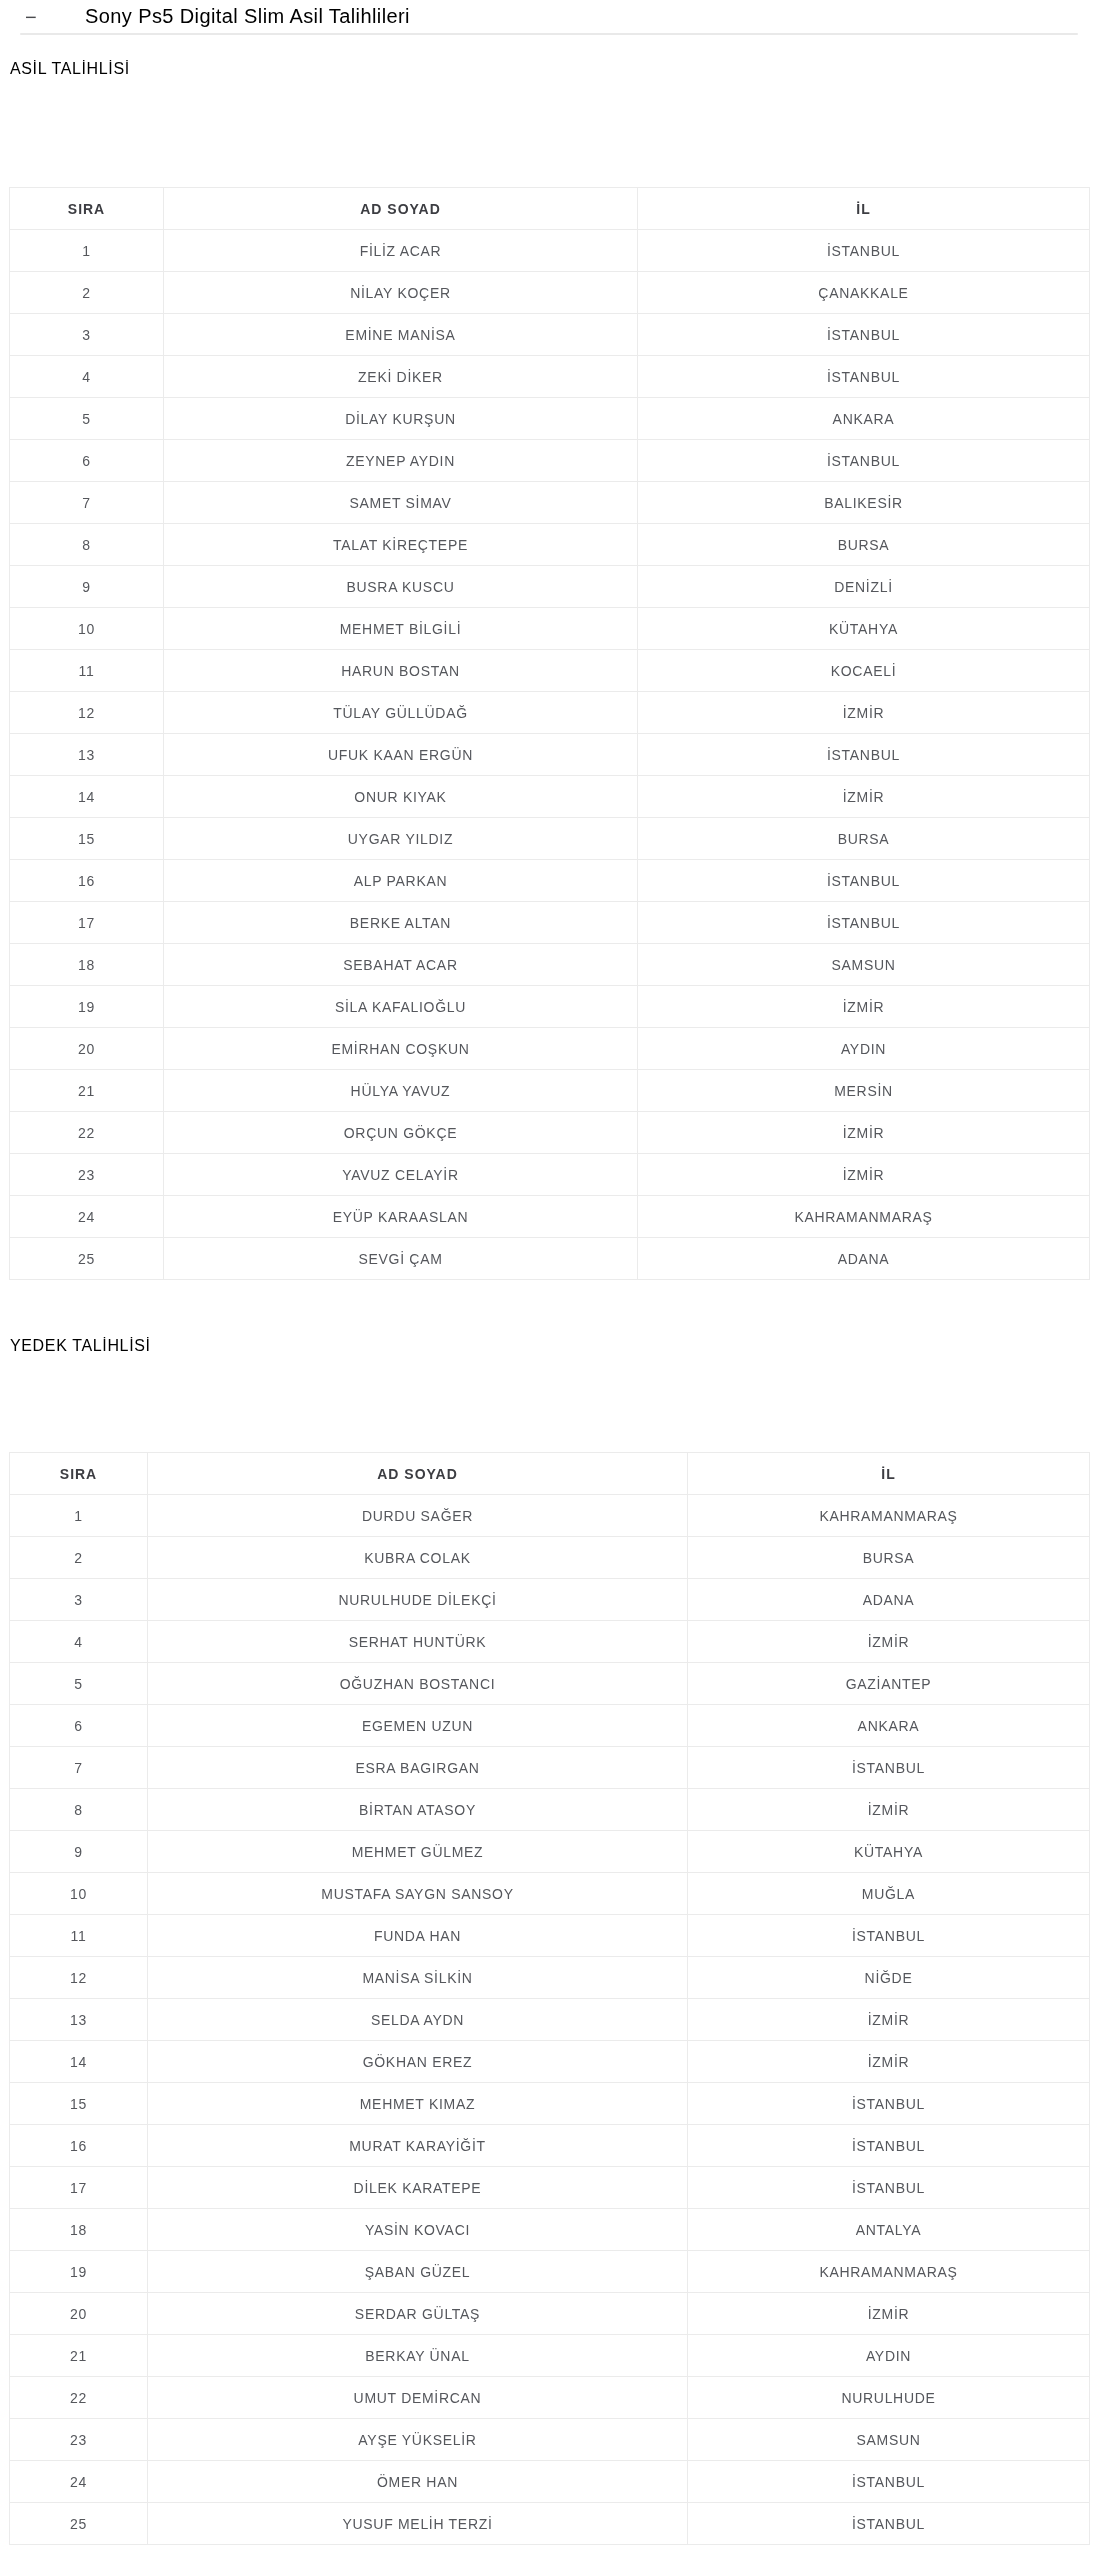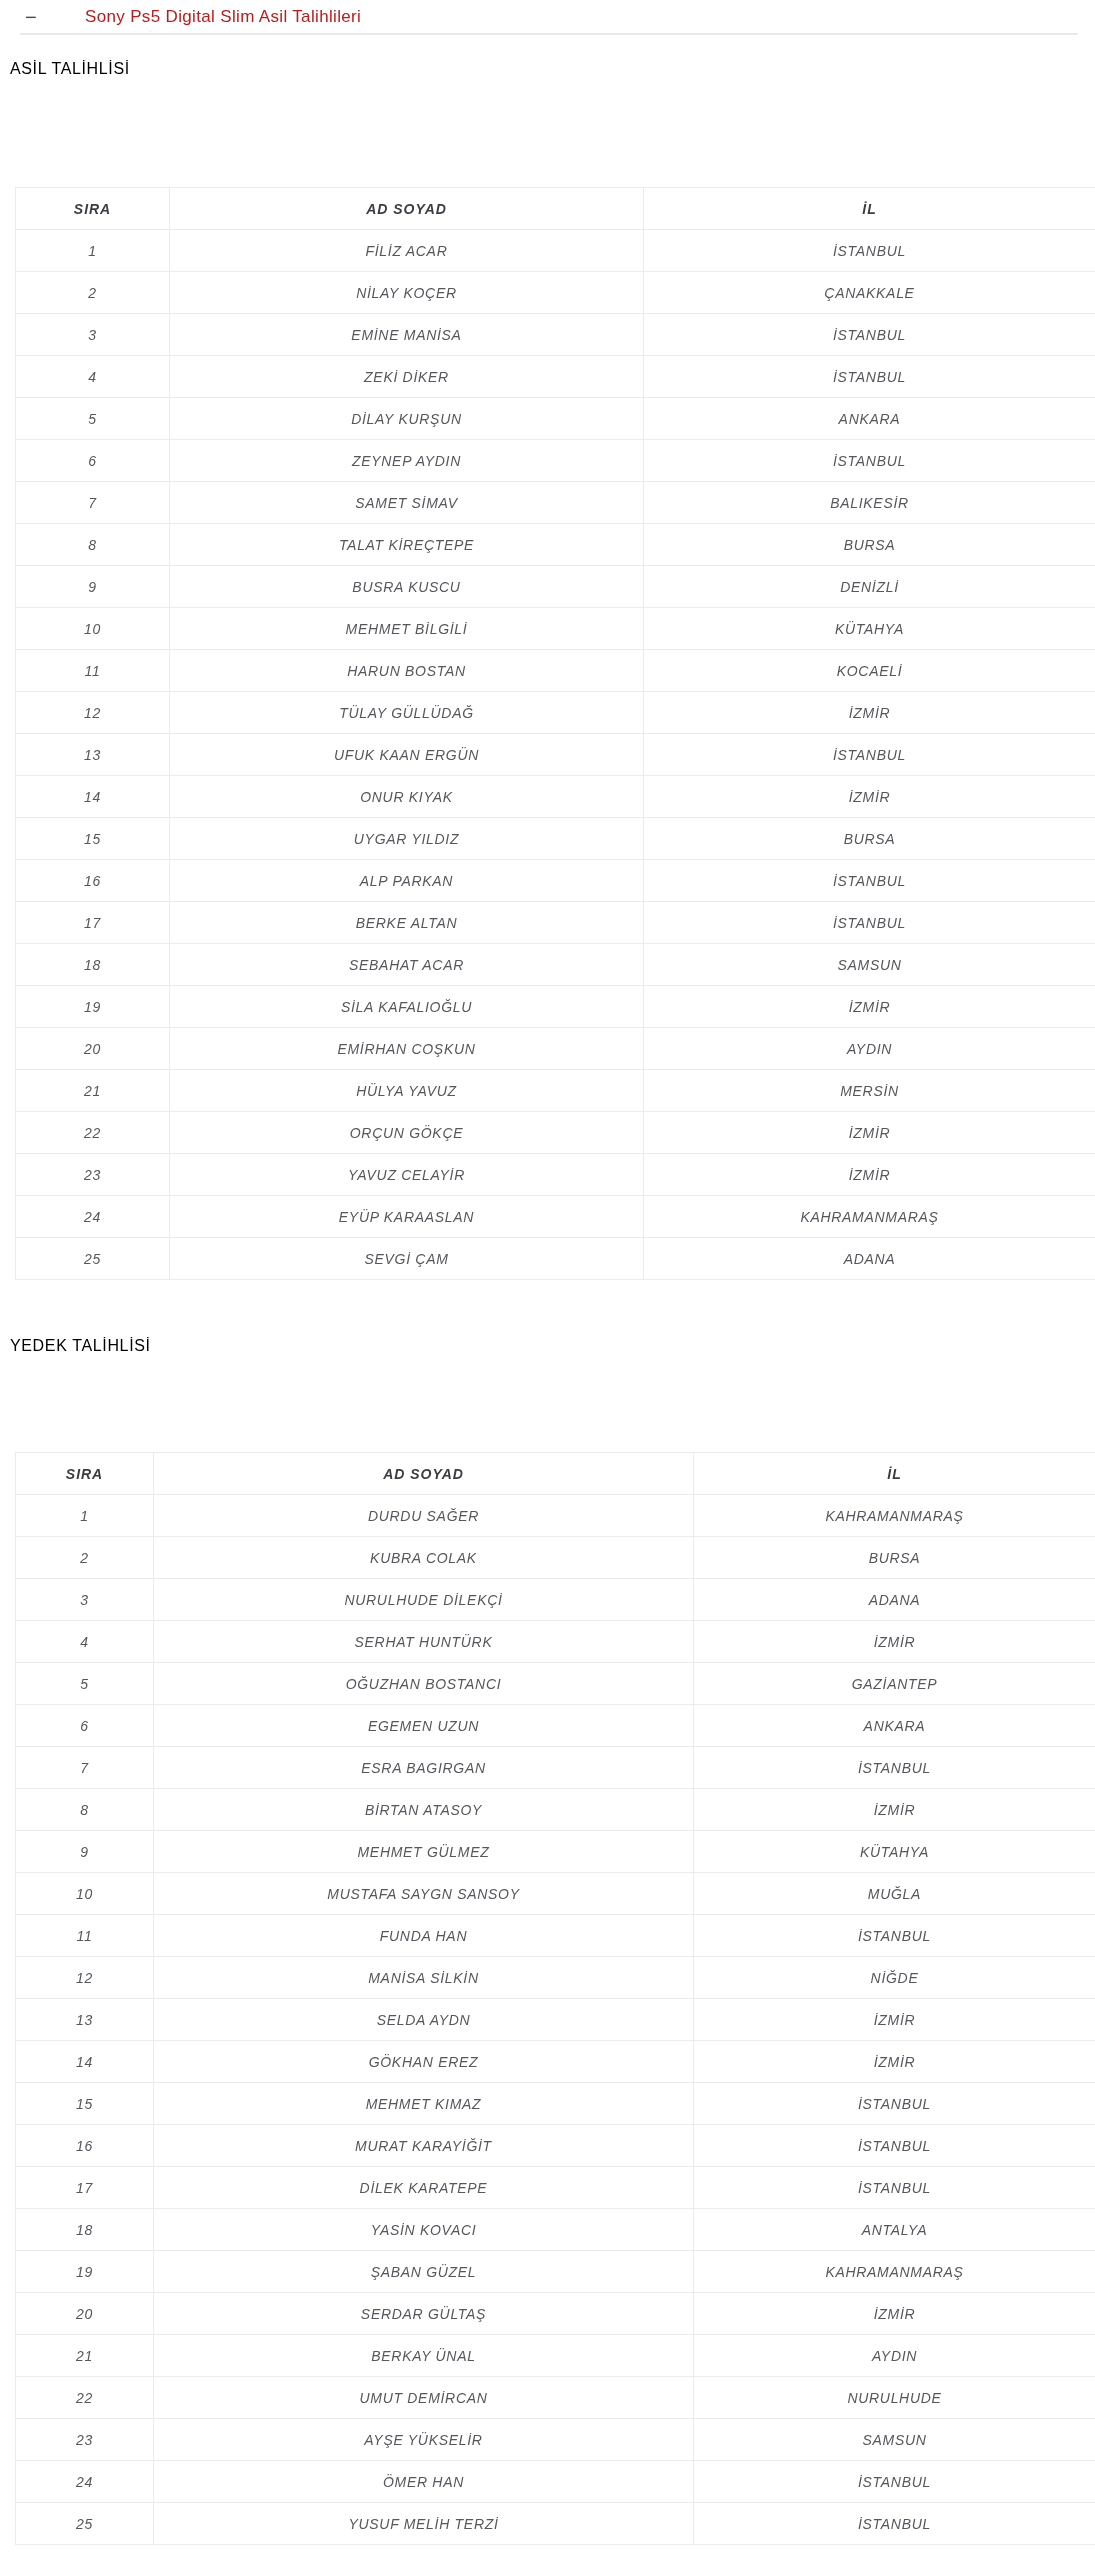--- a/index.html
+++ b/index.html
@@ -21,22 +21,22 @@
   }
   .collapse-icon {
     font-size: 20px;
     line-height: 20px;
     color: #4a4b4e;
     width: 16px;
     text-align: left;
   }
   .accordion-title {
     margin-left: 44px;
-    font-size: 17px;
-    color: #b91c1c;
+    font-size: 20px;
+    color: #000000;
     letter-spacing: 0.02em;
   }
   .header-divider {
     height: 2px;
     background: #e9e9e9;
     margin-left: 20px;
     margin-right: 17px;
     border-radius: 1px;
   }
 
@@ -46,25 +46,24 @@
     font-size: 16px;
     line-height: 20px;
     font-weight: 500;
     letter-spacing: 0.04em;
     color: #000000;
   }
 
   
   table.winners {
     width: 1080px;
-    margin-left: 15px;
+    margin-left: 9px;
     border-collapse: collapse;
     table-layout: fixed;
     border: 1px solid #dedede;
-    font-style: italic;
   }
   .mt-table-1 { margin-top: 108px; }
   .mt-table-2 { margin-top: 96px; }
   .mt-heading-2 { margin-top: 56px; }
 
   table.winners th,
   table.winners td {
     height: 42px;
     border: 1px solid #ebebeb;
     text-align: center;

